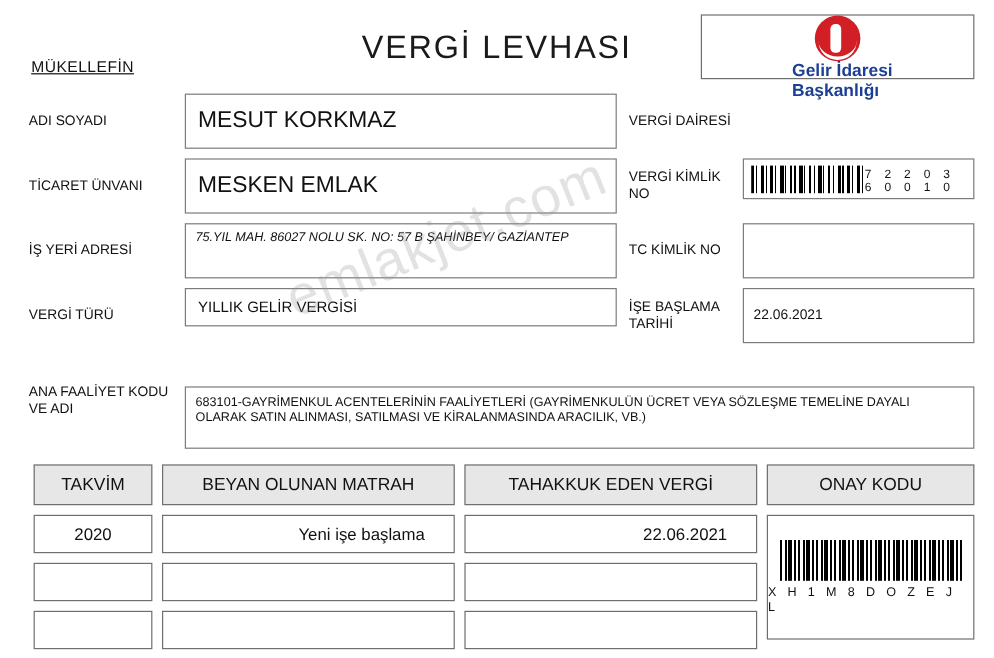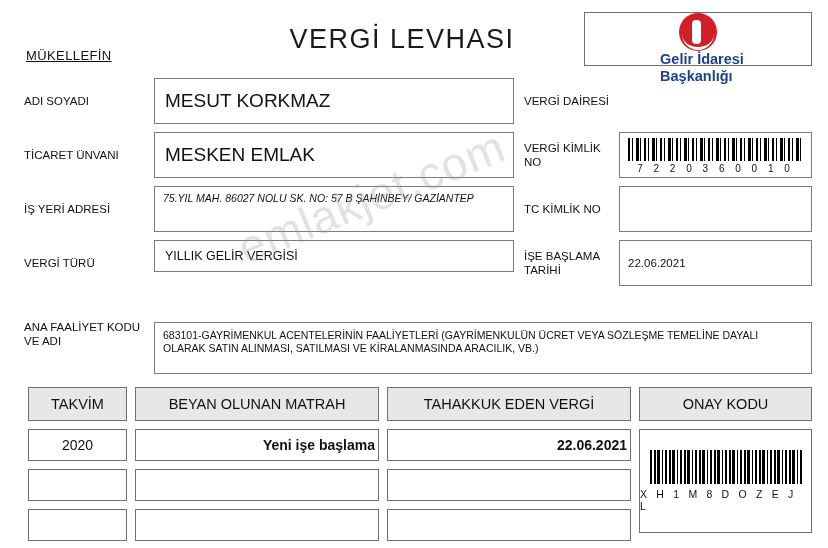--- a/index.html
+++ b/index.html
@@ -32,21 +32,21 @@
   }
 
   
   .header {
     position: absolute;
     left: 16px; top: 8px;
     width: 796px; height: 62px;
   }
   .doc-title {
     position: absolute;
-    left: 176px; top: 16px;
+    left: 188px; top: 16px;
     width: 420px;
     text-align: center;
     font-size: 27px;
     letter-spacing: 1.5px;
     color: #1a1a1a;
   }
   .logo-box {
     position: absolute;
     right: 0; top: 4px;
     width: 228px; height: 54px;
@@ -165,27 +165,26 @@
     min-height: 46px;
     display: flex;
     align-items: center;
     padding-left: 8px;
     font-size: 11.5px;
     color: #111;
   }
 
   .barcode-cell {
     flex: 1 1 auto;
-    height: 46px;
+    height: 34px;
     padding: 3px 6px 2px 6px;
     display: flex;
-    flex-direction: column;
+    flex-direction: row;
     align-items: center;
     justify-content: center;
-    text-align: center;
   }
   .barcode-bars {
     height: 23px;
     width: 176px;
     background:
       repeating-linear-gradient(90deg,
         #000 0px, #000 2px, #fff 2px, #fff 4px,
         #000 4px, #000 5px, #fff 5px, #fff 8px,
         #000 8px, #000 11px, #fff 11px, #fff 12px,
         #000 12px, #000 13px, #fff 13px, #fff 16px);
@@ -240,21 +239,21 @@
     font-size: 14px;
     color: #111;
     height: 32px;
     margin-right: 8px;
   }
   .t-head .t-cell { height: 34px; background: #e7e7e7; font-size: 14.5px; }
   .c1 { flex: 0 0 99px; }
   .c2 { flex: 0 0 244px; }
   .c3 { flex: 0 0 244px; }
   .c4 { flex: 0 0 173px; margin-right: 0; }
-  .val-right { justify-content: flex-end; padding-right: 3px; font-weight: bold; }
+  .val-right { justify-content: flex-end; padding-right: 24px; }
   .gap { height: 8px; }
 
   .onay-box {
     flex: 0 0 173px;
     border: 1px solid #6f6f6f;
     background: #fff;
     height: 104px;
     margin-right: 0;
     display: flex;
     flex-direction: column;

